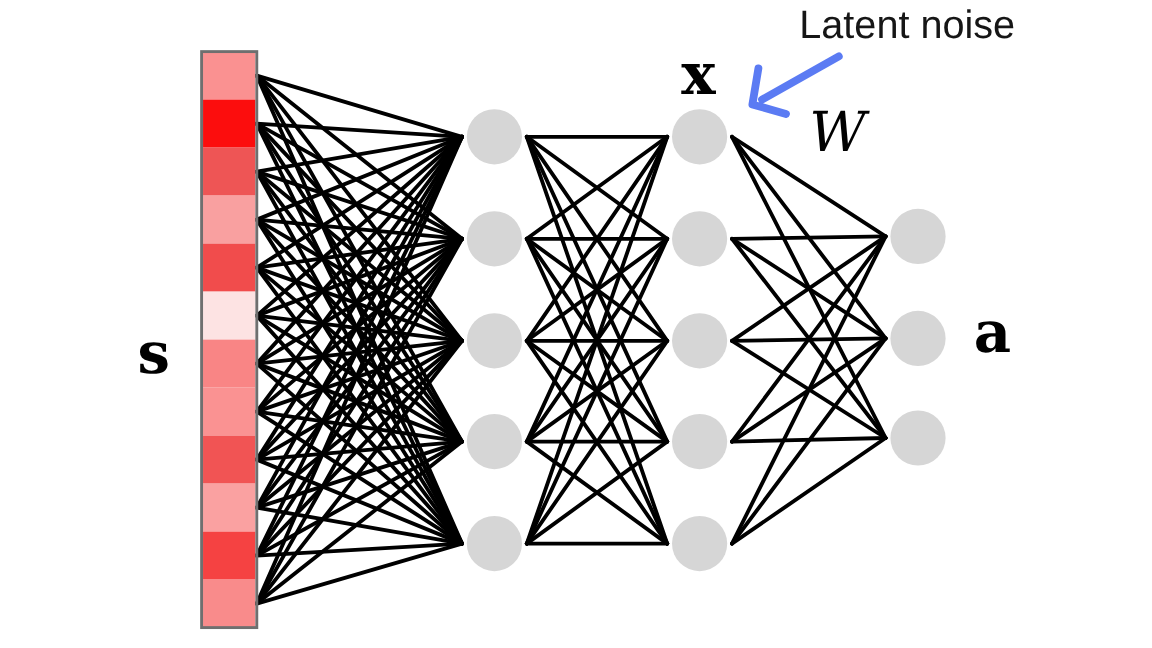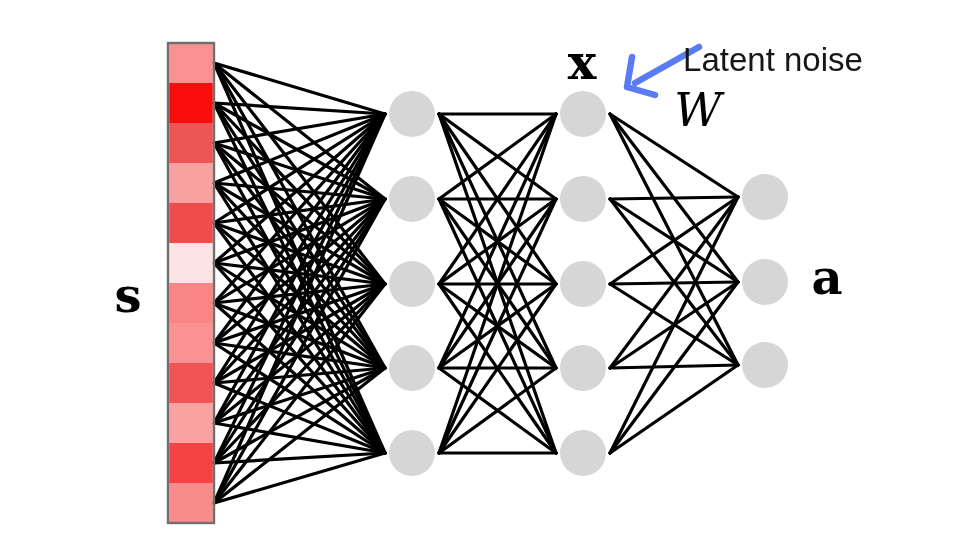--- a/index.html
+++ b/index.html
@@ -177,14 +177,14 @@
     </svg>
 
   <div class="lbl math-bold" style="left:128px; top:295px;">s</div>
 
   <div class="lbl math-bold" style="left:582px; top:62px;">x</div>
 
   <div class="lbl math-bold" style="left:827px; top:277px;">a</div>
 
   <div class="lbl math-italic" style="left:698px; top:110px;">W</div>
 
-  <div class="lbl annotation" style="left:773px; top:20px;margin-top:39px;">Latent noise</div>
+  <div class="lbl annotation" style="left:756px; top:20px;">Latent noise</div>
 </div>
 
 </body></html>

